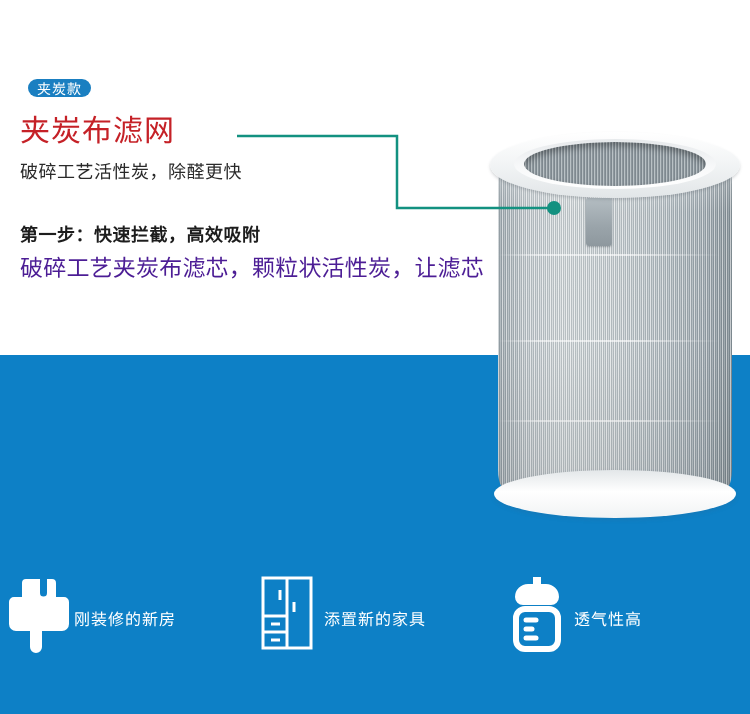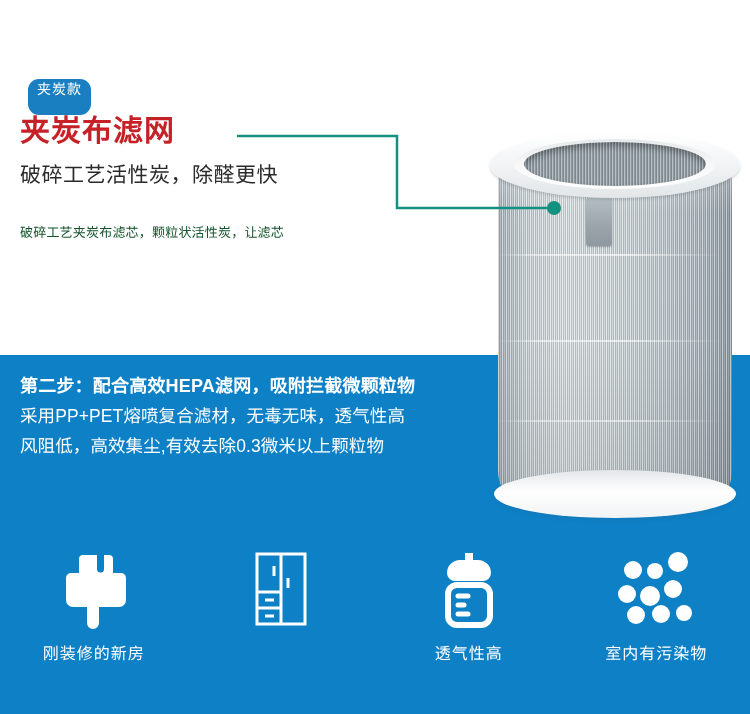--- a/index.html
+++ b/index.html
@@ -35,48 +35,48 @@
     width: 750px;
     height: 359px;
     background: #0d80c6;
   }
 
   
   .badge {
     position: absolute;
     left: 28px;
     top: 79px;
-    padding: 3px 9px 19px 9px;
+    padding: 3px 9px 1px 9px;
     border-radius: 11px;
     background: #1a7fc1;
     color: #ffffff;
     font-size: 14px;
     line-height: 1;
     letter-spacing: 1px;
     white-space: nowrap;
   }
 
   
   .headline {
     position: absolute;
     left: 20px;
     top: 113px;
     color: #c52127;
     font-size: 30px;
-    font-weight: bold;
+    font-weight: normal;
     letter-spacing: 1px;
     line-height: 1.2;
     white-space: nowrap;
   }
   .subhead {
     position: absolute;
     left: 20px;
     top: 160px;
     color: #2a2a2a;
-    font-size: 21px;
+    font-size: 18px;
     letter-spacing: 0.5px;
     line-height: 1.4;
     white-space: nowrap;
   }
 
   
   .step1 {
     position: absolute;
     left: 20px;
     top: 222px;
@@ -84,22 +84,22 @@
   }
   .step1 .step-title {
     color: #1d1d1d;
     font-size: 18px;
     font-weight: bold;
     letter-spacing: 0.5px;
     line-height: 1.55;
     white-space: nowrap;
   }
   .step1 .step-line {
-    color: #14532d;
-    font-size: 13px;
+    color: #4c1d95;
+    font-size: 23px;
     letter-spacing: 0.2px;
     line-height: 1.63;
     white-space: nowrap;
   }
 
   
   .step2 {
     position: absolute;
     left: 20px;
     top: 372px;
@@ -251,21 +251,21 @@
     position: absolute;
     left: 0;
     top: 548px;
     width: 750px;
     height: 130px;
     display: flex;
   }
   .feature {
     flex: 1 1 0;
     display: flex;
-    flex-direction: column;
+    flex-direction: row;
     align-items: center;
   }
   .feature .ico {
     height: 82px;
     display: flex;
     align-items: center;
     justify-content: center;
   }
   .feature .cap {
     margin-top: 10px;
@@ -301,28 +301,24 @@
   <svg class="leader" viewBox="0 0 750 355">
     <polyline points="237,136 397,136 397,208 548,208" fill="none" stroke="#139180" stroke-width="2.5"></polyline>
     <circle cx="554" cy="208" r="7" fill="#139180"></circle>
   </svg>
 
   <div class="badge">夹炭款</div>
   <div class="headline">夹炭布滤网</div>
   <div class="subhead">破碎工艺活性炭，除醛更快</div>
 
   <div class="step1">
+    <div class="step-title">第一步：快速拦截，高效吸附</div>
     <div class="step-line">破碎工艺夹炭布滤芯，颗粒状活性炭，让滤芯</div>
   </div>
 
-  <div class="step2">
-    <div class="step-title">第二步：配合高效HEPA滤网，吸附拦截微颗粒物</div>
-    <div class="step-line">采用PP+PET熔喷复合滤材，无毒无味，透气性高</div>
-    <div class="step-line">风阻低，高效集尘,有效去除0.3微米以上颗粒物</div>
-  </div>
 
   <div class="features">
 
     <div class="feature">
       <div class="ico">
         <svg width="74" height="80" viewBox="0 0 74 80">
           <path d="M14 24 h8 V10 a4 4 0 0 1 4-4 h14 v14 a3.5 3.5 0 0 0 7 0 V6 h5 a4 4 0 0 1 4 4 v14 h8
                    a5 5 0 0 1 5 5 v22 a7 7 0 0 1 -7 7 H42 v16 a6 6 0 0 1 -12 0 V58 H16
                    a7 7 0 0 1 -7 -7 V29 a5 5 0 0 1 5 -5 z" fill="#ffffff"></path>
         </svg>
@@ -336,48 +332,33 @@
           <rect x="13" y="5" width="48" height="70" fill="none" stroke="#ffffff" stroke-width="3"></rect>
           <line x1="37" y1="5" x2="37" y2="75" stroke="#ffffff" stroke-width="3"></line>
           <line x1="13" y1="43" x2="37" y2="43" stroke="#ffffff" stroke-width="3"></line>
           <line x1="13" y1="59" x2="37" y2="59" stroke="#ffffff" stroke-width="3"></line>
           <line x1="30" y1="17" x2="30" y2="27" stroke="#ffffff" stroke-width="3"></line>
           <line x1="44" y1="29" x2="44" y2="39" stroke="#ffffff" stroke-width="3"></line>
           <line x1="21" y1="51" x2="30" y2="51" stroke="#ffffff" stroke-width="3"></line>
           <line x1="21" y1="67" x2="30" y2="67" stroke="#ffffff" stroke-width="3"></line>
         </svg>
       </div>
+      <div class="cap">添置新的家具</div>
     </div>
 
     <div class="feature">
       <div class="ico">
         <svg width="74" height="80" viewBox="0 0 74 80">
           <path d="M33 4 h8 v7 h5 a13 13 0 0 1 13 13 a8 8 0 0 1 -8 8 H23 a8 8 0 0 1 -8 -8
                    a13 13 0 0 1 13 -13 h5 z" fill="#ffffff"></path>
           <rect x="16" y="36" width="42" height="40" rx="9" ry="9" fill="none" stroke="#ffffff" stroke-width="6"></rect>
           <line x1="26" y1="47" x2="36" y2="47" stroke="#ffffff" stroke-width="5" stroke-linecap="round"></line>
           <line x1="26" y1="56" x2="32" y2="56" stroke="#ffffff" stroke-width="5" stroke-linecap="round"></line>
           <line x1="26" y1="65" x2="36" y2="65" stroke="#ffffff" stroke-width="5" stroke-linecap="round"></line>
         </svg>
       </div>
       <div class="cap">透气性高</div>
     </div>
 
-    <div class="feature">
-      <div class="ico">
-        <svg width="84" height="80" viewBox="0 0 84 80">
-          <circle cx="19" cy="21" r="9" fill="#ffffff"></circle>
-          <circle cx="41" cy="22" r="8" fill="#ffffff"></circle>
-          <circle cx="64" cy="13" r="10" fill="#ffffff"></circle>
-          <circle cx="13" cy="45" r="9" fill="#ffffff"></circle>
-          <circle cx="36" cy="47" r="10" fill="#ffffff"></circle>
-          <circle cx="59" cy="40" r="9" fill="#ffffff"></circle>
-          <circle cx="22" cy="66" r="9" fill="#ffffff"></circle>
-          <circle cx="47" cy="65" r="9" fill="#ffffff"></circle>
-          <circle cx="70" cy="64" r="8" fill="#ffffff"></circle>
-        </svg>
-      </div>
-      <div class="cap">室内有污染物</div>
-    </div>
 
   </div>
 
 </div>
 
 </body></html>

